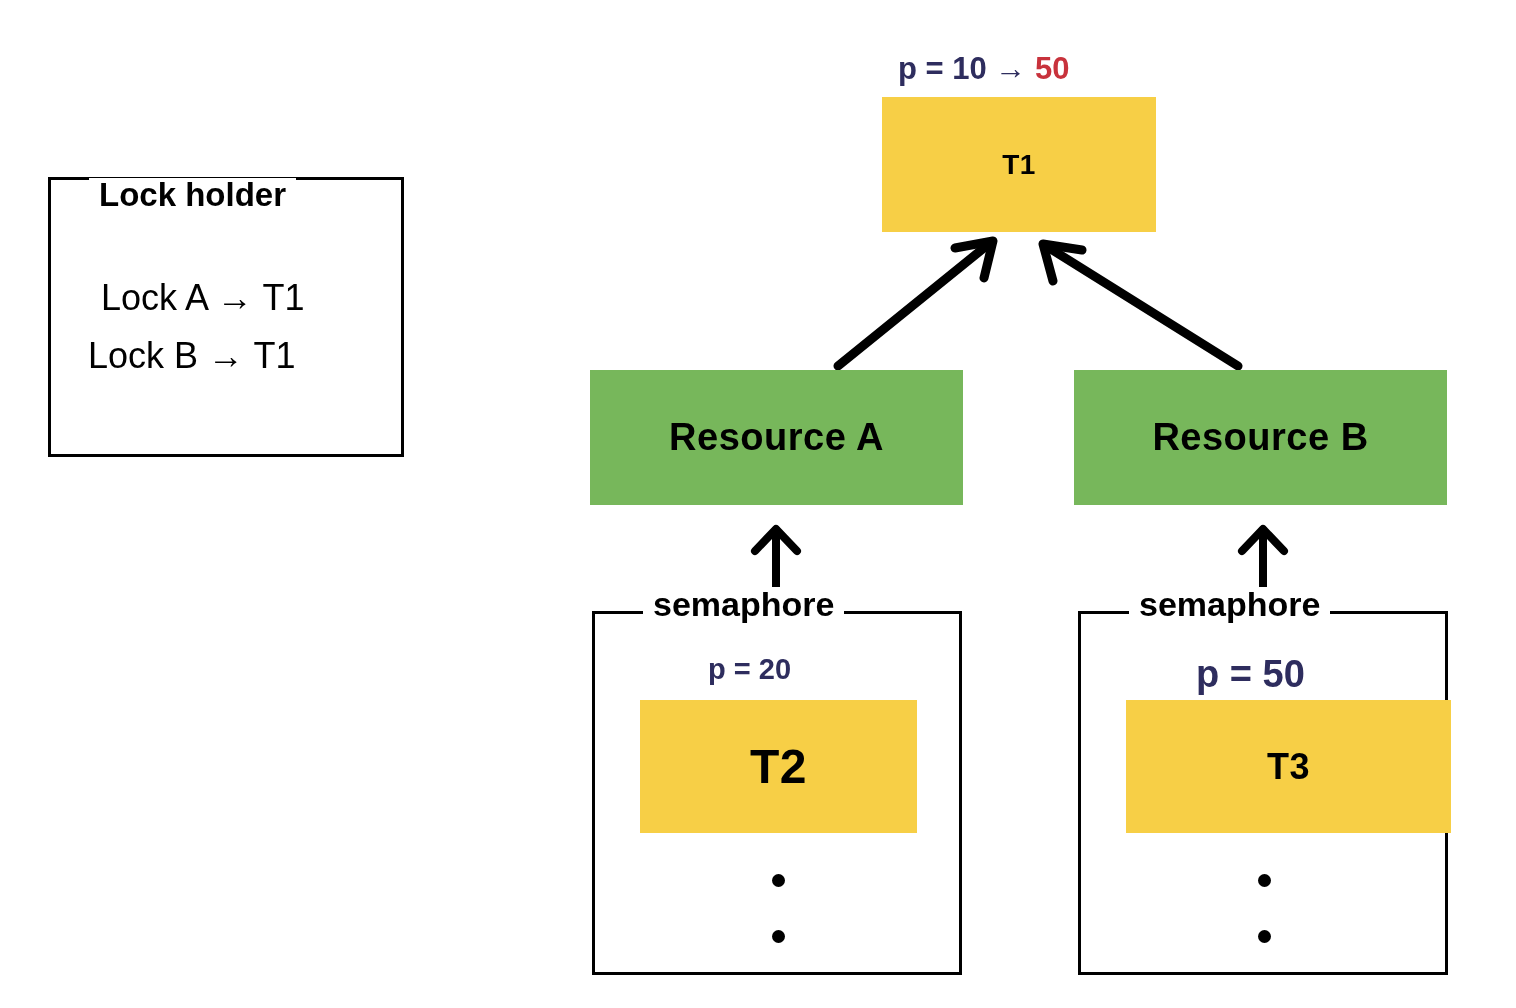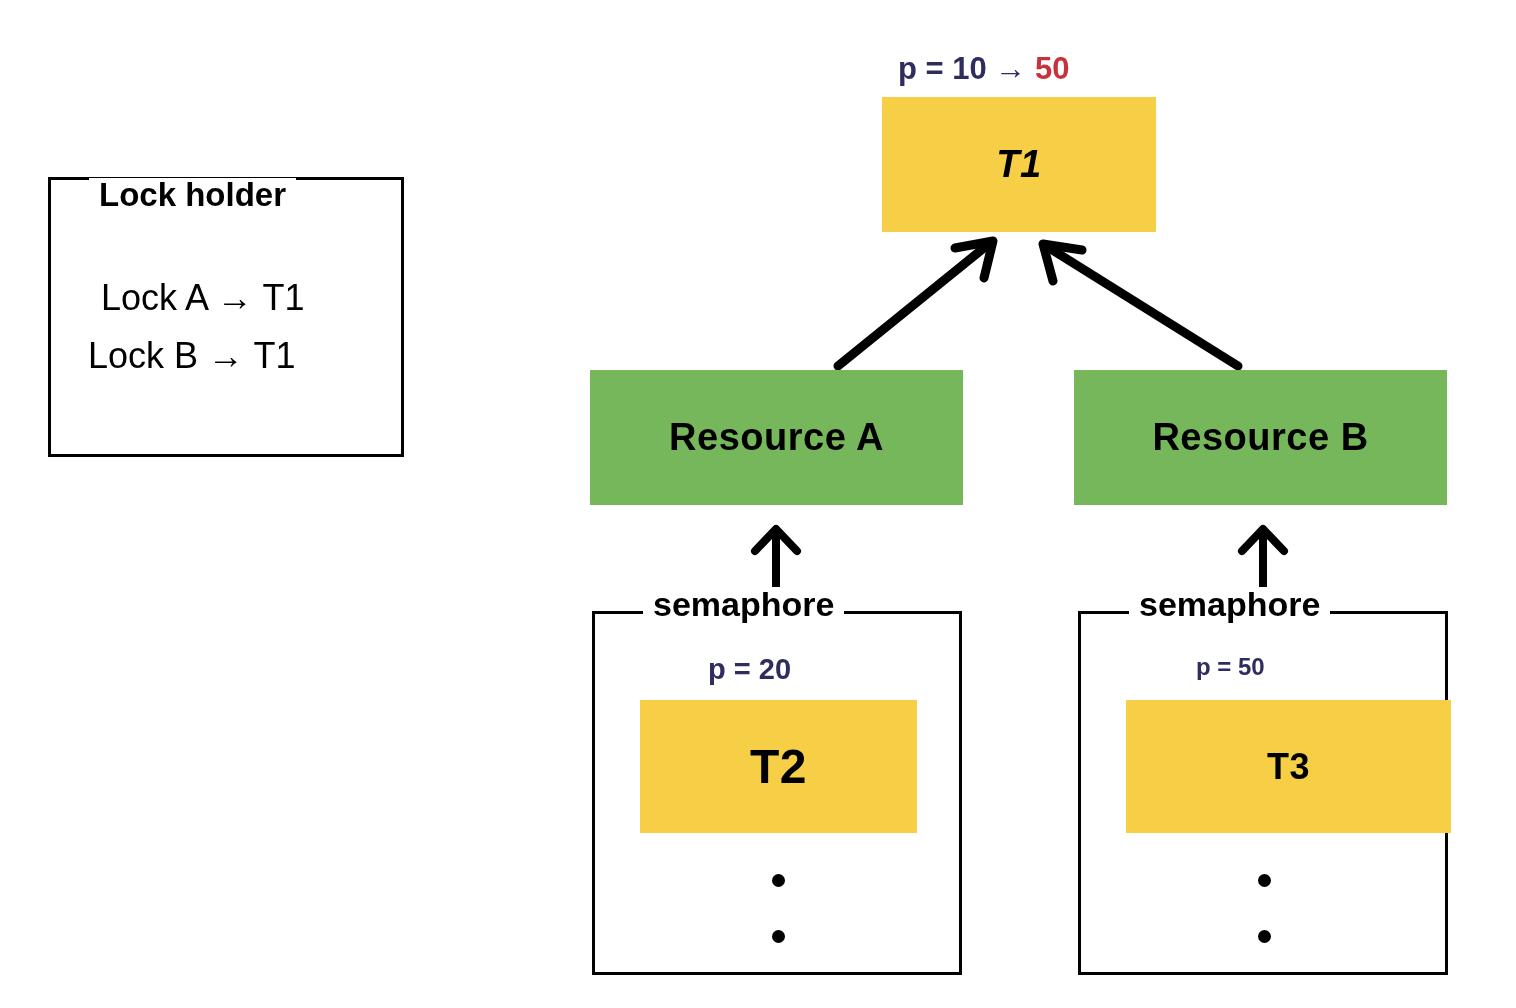--- a/index.html
+++ b/index.html
@@ -119,21 +119,21 @@
 
   <div class="group-box" style="left:48px; top:177px; width:356px; height:280px;">
     <span class="group-legend" style="left:38px; font-size:33px;margin-top:24px;">Lock holder</span>
   </div>
   <div class="lock-lines" style="left:101px; top:275px; font-size:36px;">Lock A → T1</div>
   <div class="lock-lines" style="left:88px; top:333px; font-size:36px;">Lock B → T1</div>
 
   <div class="prio" style="left:898px; top:53px; font-size:31px;">
     <span>p = </span><span>10</span><span class="arrow">&nbsp;→&nbsp;</span><span class="raised">50</span>
   </div>
-  <div class="block task" style="left:882px; top:97px; width:274px; height:135px; font-size:38px;font-style:italic;">
+  <div class="block task" style="left:882px; top:97px; width:274px; height:135px; font-size:28px;">
     <span>T1</span>
   </div>
 
   <div class="block resource" style="left:1074px; top:370px; width:373px; height:135px; font-size:38px;">
     <span>Resource B</span>
   </div>
 
   <div class="block resource" style="left:590px; top:370px; width:373px; height:135px; font-size:38px;">
     <span>Resource A</span>
   </div>
@@ -146,21 +146,21 @@
   </div>
   <div class="block task" style="left:640px; top:700px; width:277px; height:133px; font-size:48px;">
     <span>T2</span>
   </div>
   <div class="dot" style="left:772px; top:874px;"></div>
   <div class="dot" style="left:772px; top:930px;"></div>
 
   <div class="group-box" style="left:1078px; top:611px; width:370px; height:364px;">
     <span class="group-legend" style="left:48px; font-size:34px;">semaphore</span>
   </div>
-  <div class="prio" style="left:1196px; top:655px; font-size:24px;">
+  <div class="prio" style="left:1196px; top:655px; font-size:38px;">
     <span>p = </span><span>50</span>
   </div>
   <div class="block task" style="left:1126px; top:700px; width:325px; height:133px; font-size:36px;">
     <span>T3</span>
   </div>
   <div class="dot" style="left:1258px; top:874px;"></div>
   <div class="dot" style="left:1258px; top:930px;"></div>
 
 </div>
 

